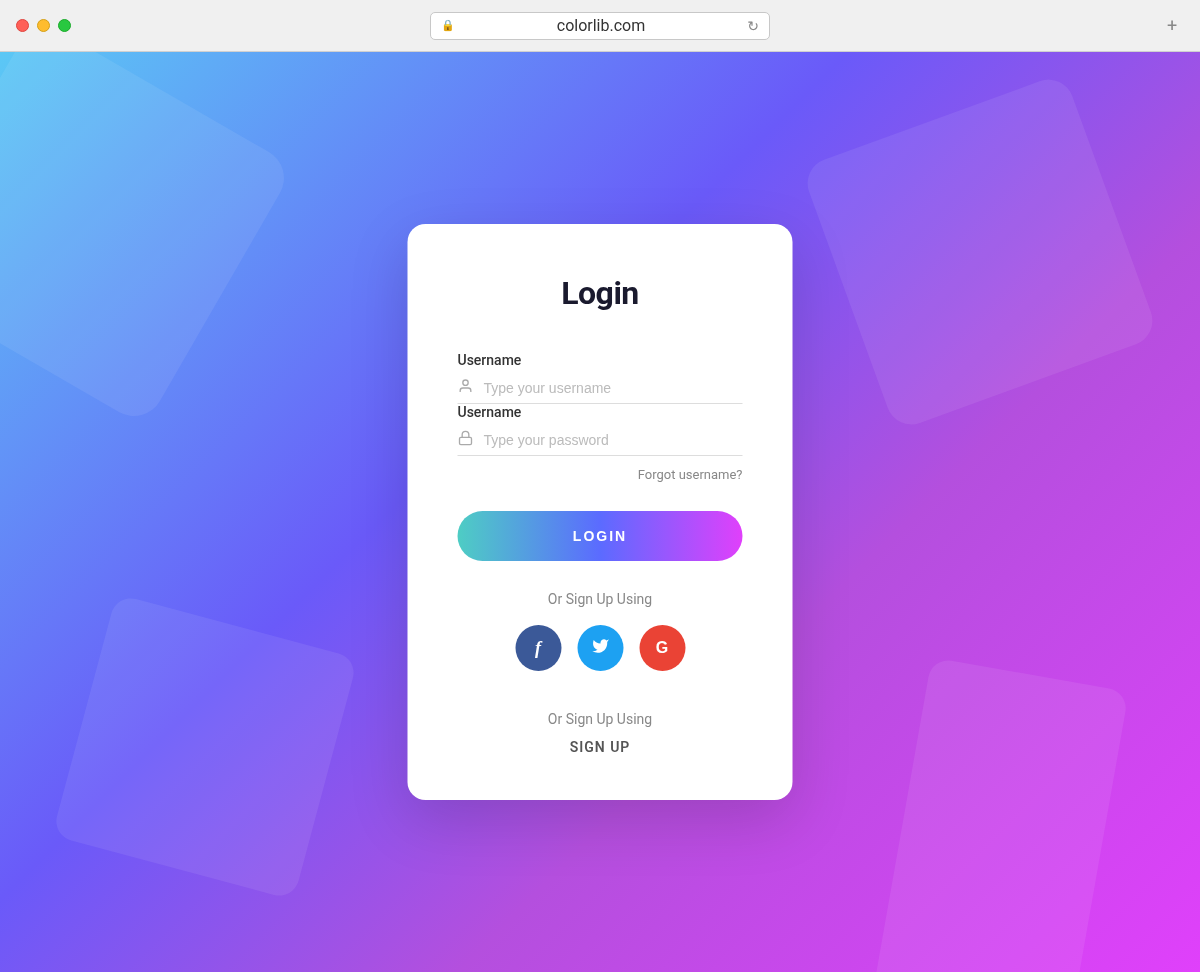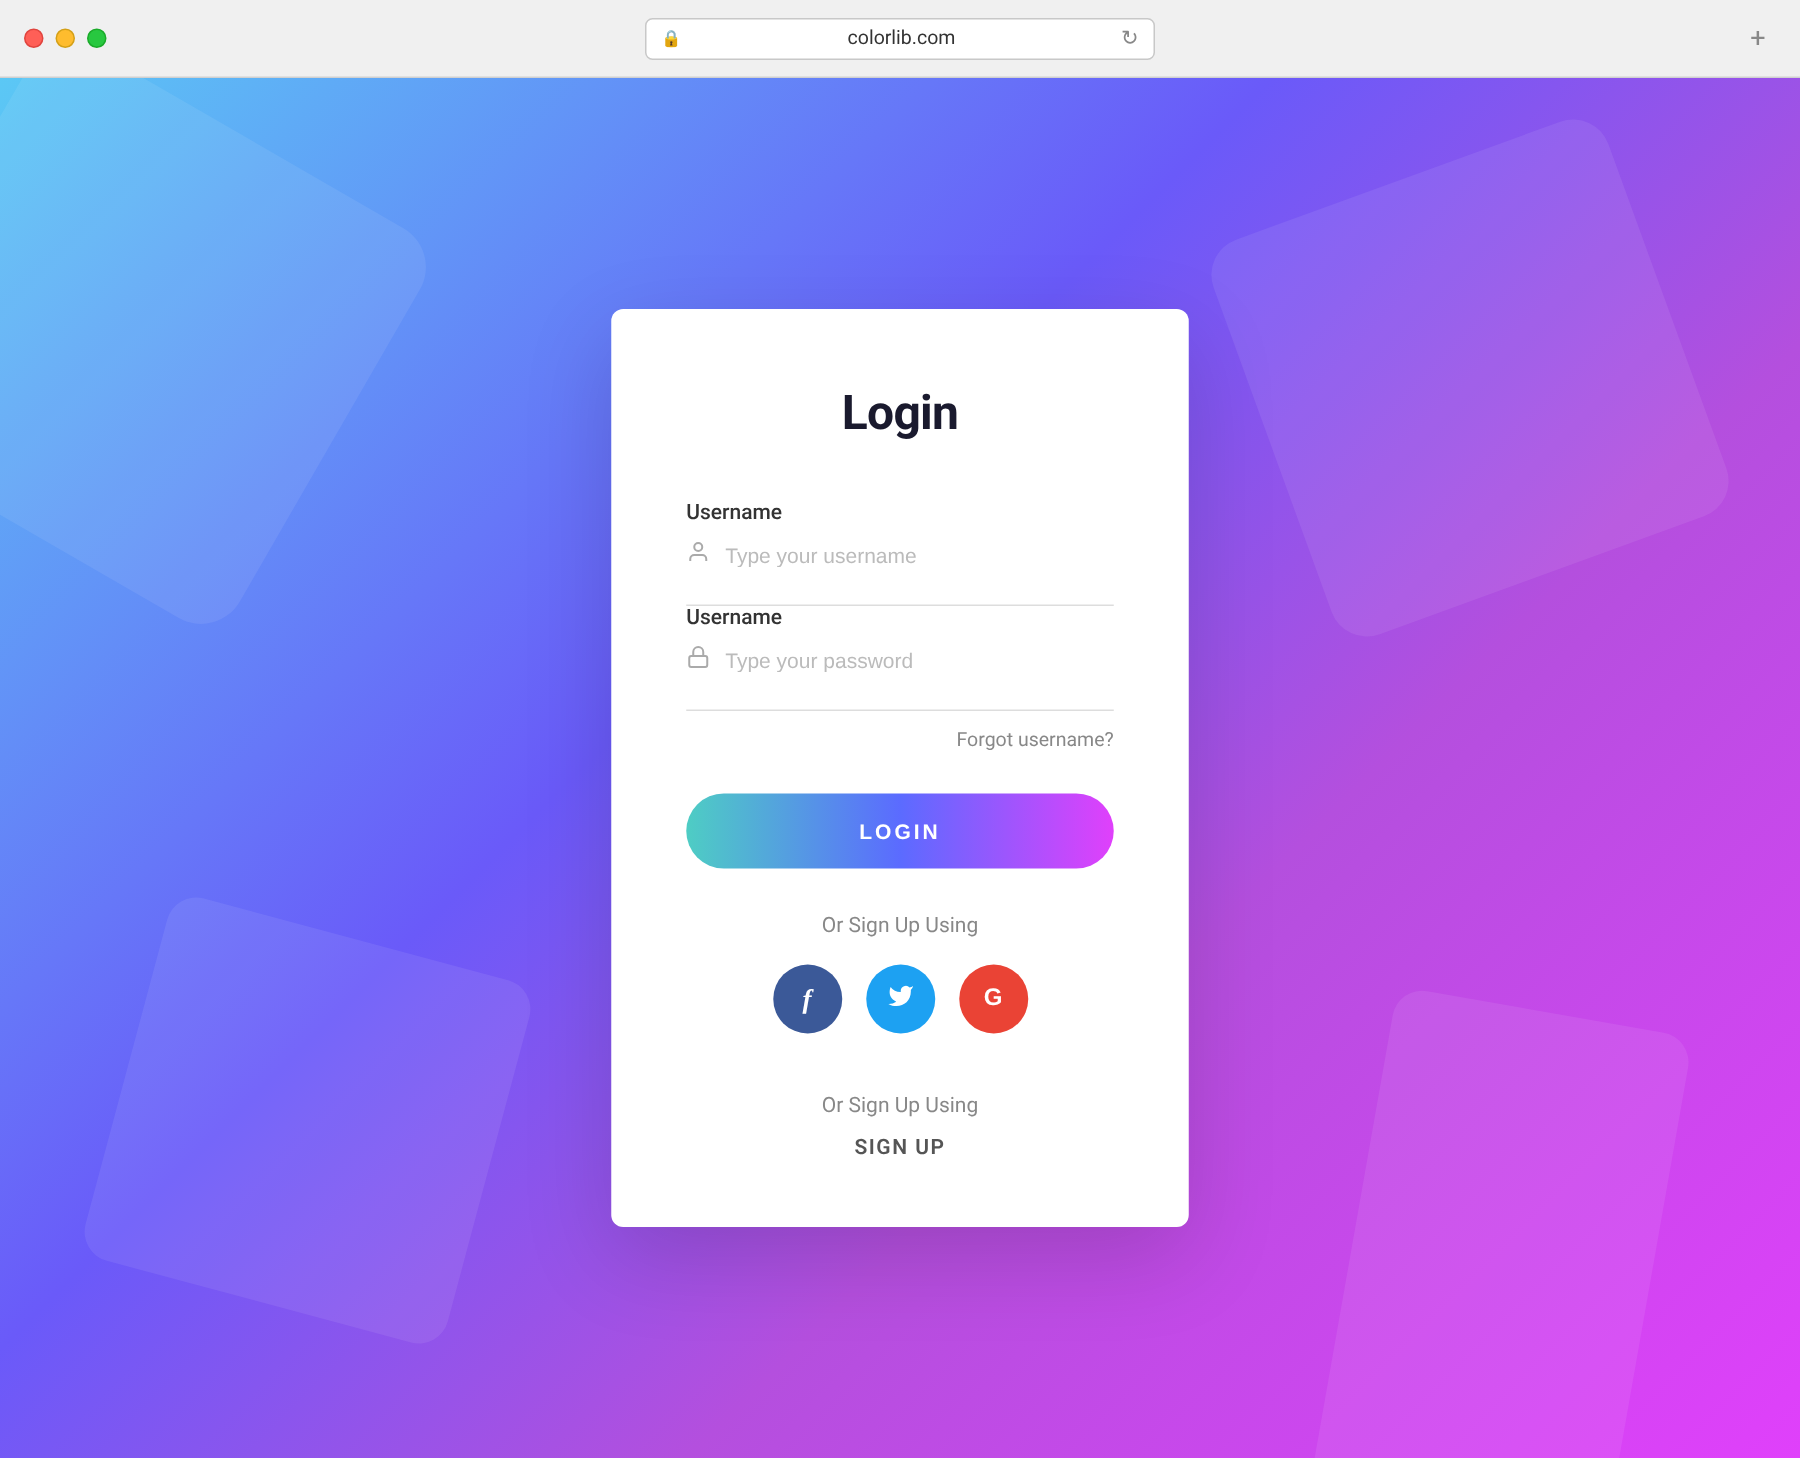--- a/index.html
+++ b/index.html
@@ -61,21 +61,21 @@
     }
 
     .lock-icon-small {
       color: #888;
       font-size: 11px;
     }
 
     .address-text {
       flex: 1;
       text-align: center;
-      font-size: 13px;
+      font-size: 16px;
       color: #333;
     }
 
     .reload-btn {
       margin-left: auto;
       color: #888;
       font-size: 14px;
       cursor: pointer;
     }
 
@@ -150,21 +150,21 @@
     }
 
     
     .login-card {
       position: absolute;
       top: 50%;
       left: 50%;
       transform: translate(-50%, -50%);
       width: 385px;
       background: #fff;
-      border-radius: 8px;
+      border-radius: 18px;
       padding: 50px 50px 45px 50px;
       box-shadow: 0 20px 60px rgba(0,0,0,0.15);
     }
 
     .card-title {
       text-align: center;
       font-size: 32px;
       font-weight: 700;
       color: #1a1a2e;
       margin-bottom: 40px;
@@ -180,21 +180,21 @@
       font-size: 14px;
       font-weight: 500;
       color: #333;
       margin-bottom: 10px;
     }
 
     .field-input-wrapper {
       display: flex;
       align-items: center;
       border-bottom: 1.5px solid #ddd;
-      padding-bottom: 23px;
+      padding-bottom: 5px;
       gap: 10px;
     }
 
     .field-icon {
       color: #aaa;
       font-size: 16px;
       flex-shrink: 0;
     }
 
     .field-input {

